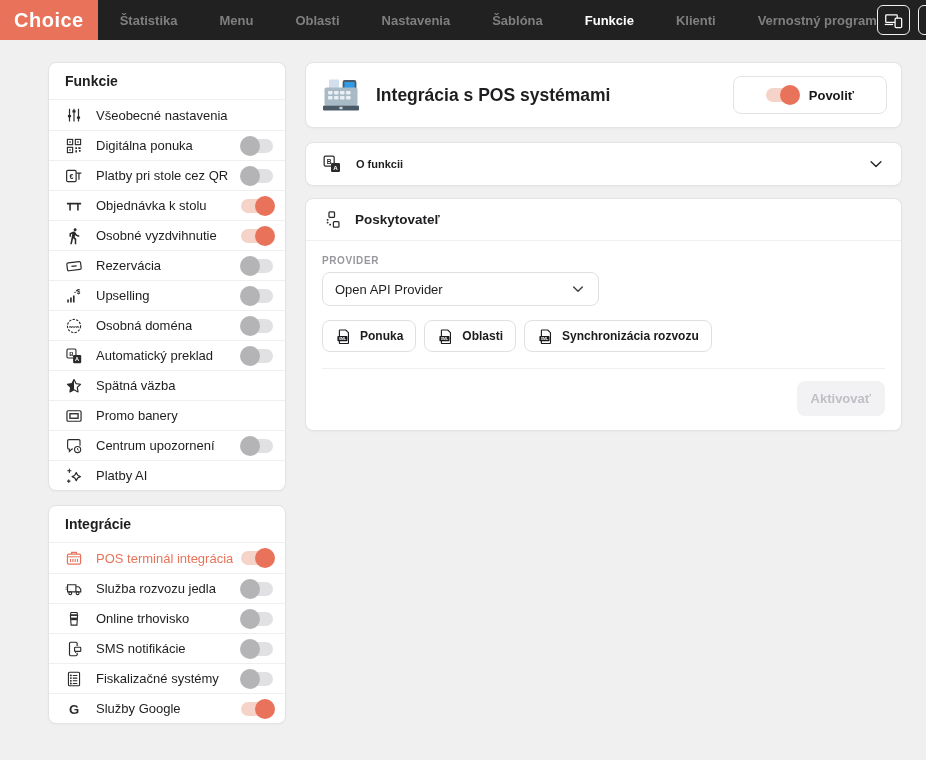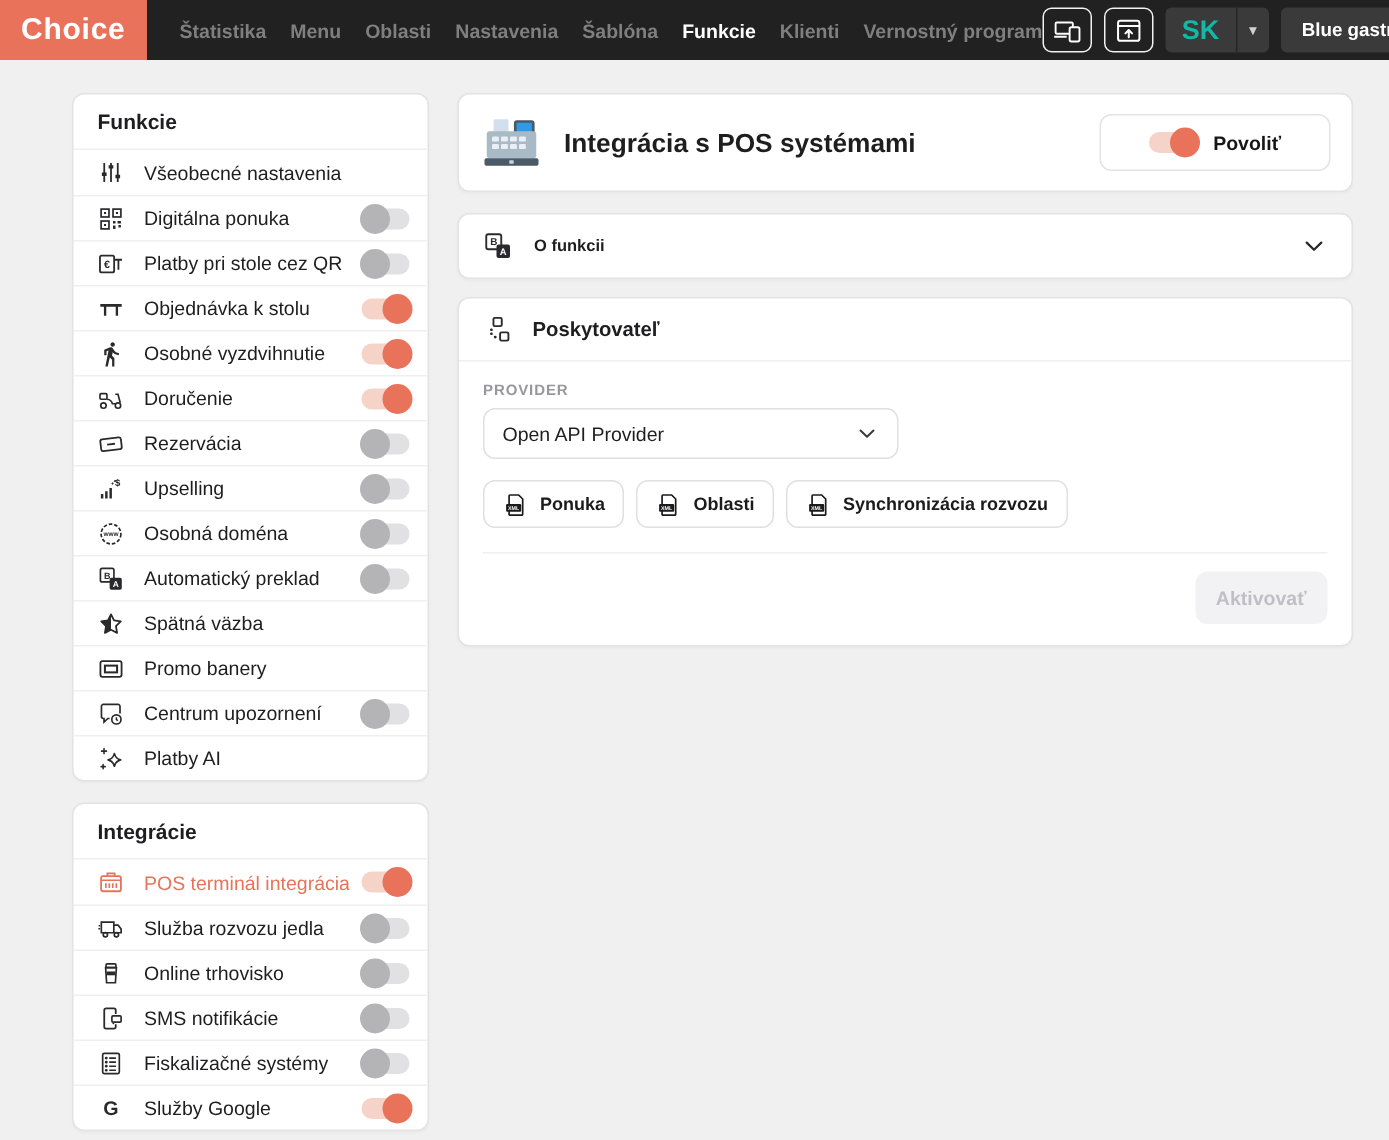--- a/index.html
+++ b/index.html
@@ -17,21 +17,21 @@
     background:#f0f0f1;
     font-family:"Liberation Sans", sans-serif;
     color:var(--text);
   }
   svg.ic{width:100%;height:100%;display:block}
 
   
   .topbar{height:40px;background:var(--bar-bg);display:flex;align-items:center}
   .logo{height:40px;background:var(--accent);color:#fff;font-weight:700;font-size:20px;
         display:flex;align-items:center;padding:0 14px;letter-spacing:.5px}
-  .nav{display:flex;align-items:center;gap:16px;margin-left:22px}
+  .nav{display:flex;align-items:center;gap:42px;margin-left:22px}
   .nav-item{font-size:13px;font-weight:700;color:#7f7f7f;text-decoration:none;cursor:pointer;white-space:nowrap}
   .nav-item.active{color:#fff}
   .topbar-right{margin-left:auto;display:flex;align-items:center;gap:8px;padding-right:8px}
   .icon-btn{width:33px;height:30px;border:1.5px solid #f1f1f1;border-radius:6px;
             display:flex;align-items:center;justify-content:center;color:#fff;cursor:pointer;background:transparent}
   .icon-btn svg{width:19px;height:19px}
   .lang{display:flex;align-items:stretch;background:#3a3a3a;border-radius:4px;height:30px;overflow:hidden;cursor:pointer}
   .lang-code{display:flex;align-items:center;padding:0 11px;color:#14b8a6;font-size:18px;font-weight:700}
   .lang-sep{width:1px;background:#262626}
   .lang-caret{width:21px;display:flex;align-items:center;justify-content:center;color:#cfcfcf;font-size:9px}
@@ -300,29 +300,20 @@
     <span class="row-label">Objednávka k stolu</span>
     <span class="toggle on"></span>
   </div>
           <div class="row">
     <span class="row-icon">
               <svg class="ic">
                 <use href="#walk-pickup-icon"></use>
               </svg>
             </span>
     <span class="row-label">Osobné vyzdvihnutie</span>
-    <span class="toggle on"></span>
-  </div>
-          <div class="row">
-    <span class="row-icon">
-              <svg class="ic">
-                <use href="#delivery-scooter-icon"></use>
-              </svg>
-            </span>
-    <span class="row-label">Doručenie</span>
     <span class="toggle on"></span>
   </div>
           <div class="row">
     <span class="row-icon">
               <svg class="ic">
                 <use href="#reservation-icon"></use>
               </svg>
             </span>
     <span class="row-label">Rezervácia</span>
     <span class="toggle off"></span>

